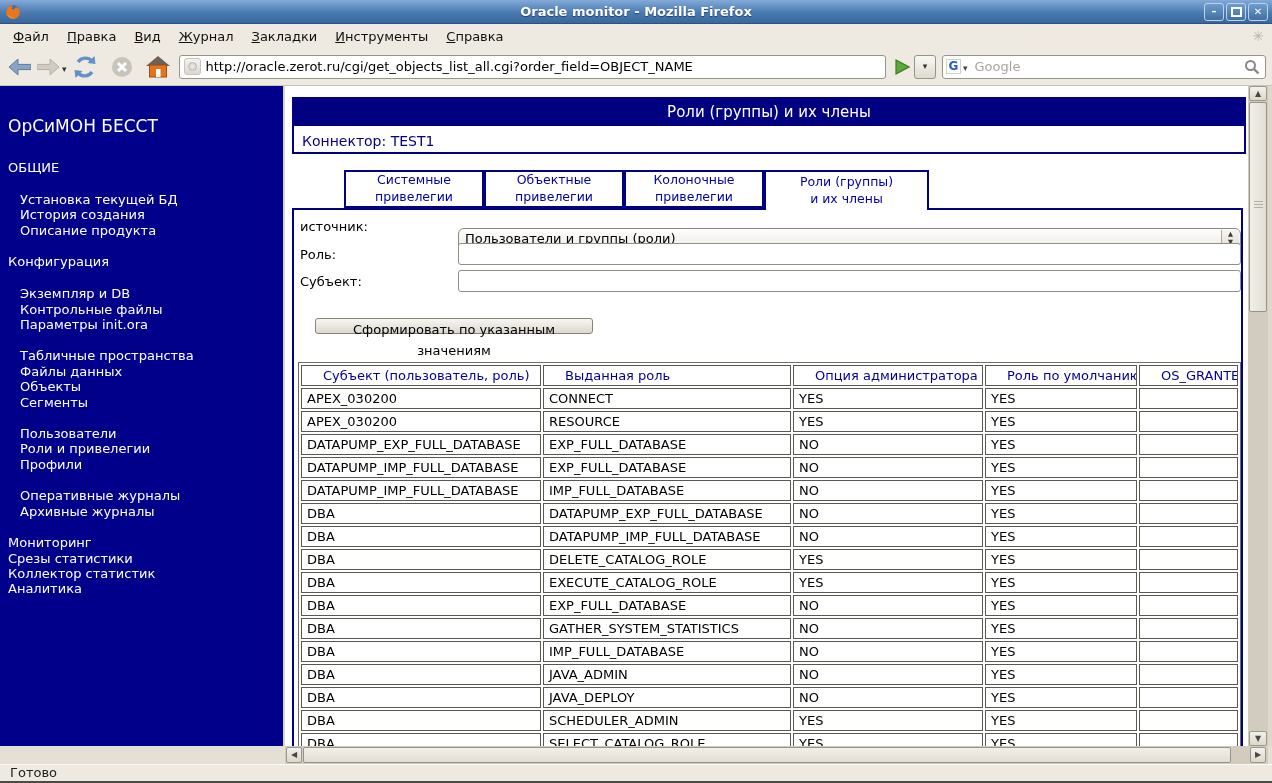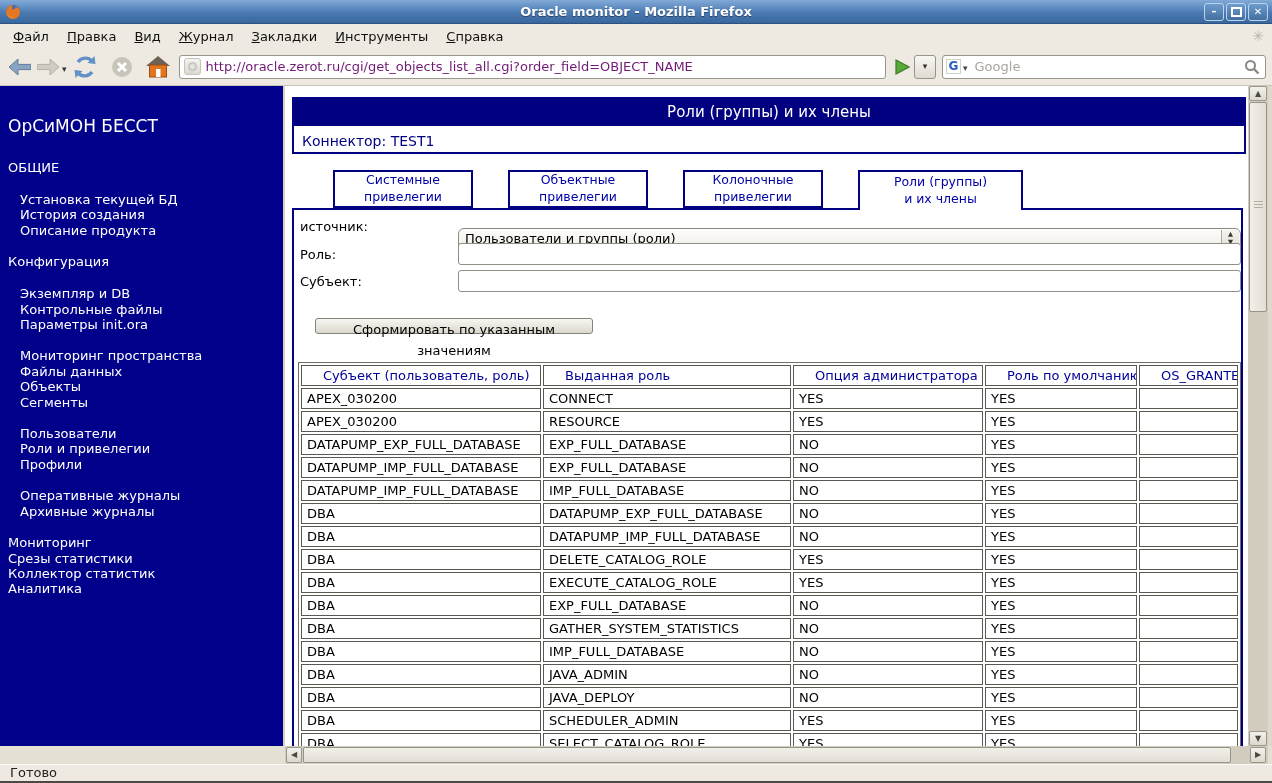--- a/index.html
+++ b/index.html
@@ -28,21 +28,21 @@
     border-bottom:1px solid #c9c4b8;box-sizing:border-box;display:flex;align-items:center}
   .tb-gap{width:6px}
   .tb-btn{height:30px;display:flex;align-items:center;justify-content:center;padding:0 3px}
   .tb-caret{font-size:9px;color:#333;padding:0 2px 0 0;margin-top:4px}
   .urlbar{flex:1;height:24px;background:#fff;border:1px solid #97948c;border-radius:3px;
     margin:0 5px 0 6px;display:flex;align-items:center;box-sizing:border-box;min-width:0}
   .favicon{width:15px;height:15px;margin:0 5px 0 4px;flex:none;
     background:linear-gradient(#f6f4f0,#dbd8d1);border:1px solid #c6c3bb;border-radius:3px;position:relative}
   .favicon::after{content:"";position:absolute;left:3px;top:3px;width:7px;height:7px;border-radius:50%;
     background:radial-gradient(#efedea,#c9c6bf);border:1px solid #bdbab2}
-  .url-text{font-size:13px;color:#701a75;white-space:nowrap;overflow:hidden}
+  .url-text{font-size:13px;color:#000000;white-space:nowrap;overflow:hidden}
   .go-btn{height:26px;display:flex;align-items:center;padding:0 3px}
   .go-caret{width:22px;height:24px;border:1px solid #97948c;border-radius:3px;box-sizing:border-box;
     background:linear-gradient(#faf8f4,#dedacf);text-align:center;font-size:9px;line-height:21px;
     color:#333;margin:0 6px 0 1px}
   .searchbox{width:324px;height:24px;background:#fff;border:1px solid #97948c;border-radius:3px;
     display:flex;align-items:center;margin-right:6px;box-sizing:border-box;flex:none}
   .g-logo{width:15px;height:15px;margin-left:3px;border:1px solid #cdd3c6;box-sizing:border-box;
     background:#fff;color:#2b5dc4;font-weight:bold;font-size:12px;line-height:13px;text-align:center;flex:none}
   .search-caret{font-size:9px;color:#444;margin:3px 2px 0 2px}
   .search-placeholder{color:#a9a59f;font-size:13px;margin-left:5px;flex:1}
@@ -60,21 +60,21 @@
 
   .content{position:absolute;left:285px;top:86px;width:963px;height:660px;background:#fff;overflow:hidden}
 
   
   .hdr-box{position:absolute;left:7px;top:11px;width:954px;height:57px;box-sizing:border-box;
     border:2px solid #000080;background:#fff}
   .hdr-bar{height:27px;background:#000080;color:#fff;font-size:15px;text-align:center;line-height:26px}
   .connector{padding:7px 12px 0 8px;color:#000080;font-size:14px}
 
   
-  .tabs{position:absolute;left:48px;top:84px;height:40px;display:flex;gap:35px;z-index:3}
+  .tabs{position:absolute;left:59px;top:84px;height:40px;display:flex;z-index:3}
   .tab{box-sizing:border-box;height:38px;border:2px solid #000080;background:#fff;color:#0000a8;
     font-size:12.5px;line-height:1.35;display:flex;align-items:center;justify-content:center;
     text-align:center;white-space:pre-line;min-width:140px;padding:0 10px;cursor:pointer}
   .tab.active{height:40px;border-bottom:none;min-width:165px}
 
   
   .panel{position:absolute;left:7px;top:122px;width:951px;height:560px;box-sizing:border-box;
     border:2px solid #000080;background:#fff;z-index:1}
   .f-label{position:absolute;left:6px;font-size:13px;color:#000}
   .gtk-select{position:absolute;left:164px;top:18px;width:783px;height:22px;box-sizing:border-box;
@@ -217,21 +217,21 @@
       <div class="sb-link">История создания</div>
       <div class="sb-link">Описание продукта</div>
     </div>
     <div class="sb-section">Конфигурация</div>
     <div class="sb-links">
       <div class="sb-link">Экземпляр и DB</div>
       <div class="sb-link">Контрольные файлы</div>
       <div class="sb-link">Параметры init.ora</div>
     </div>
     <div class="sb-links">
-      <div class="sb-link">Мониторинг пространства</div>
+      <div class="sb-link">Табличные пространства</div>
       <div class="sb-link">Файлы данных</div>
       <div class="sb-link">Объекты</div>
       <div class="sb-link">Сегменты</div>
     </div>
     <div class="sb-links">
       <div class="sb-link">Пользователи</div>
       <div class="sb-link">Роли и привелегии</div>
       <div class="sb-link">Профили</div>
     </div>
     <div class="sb-links">

